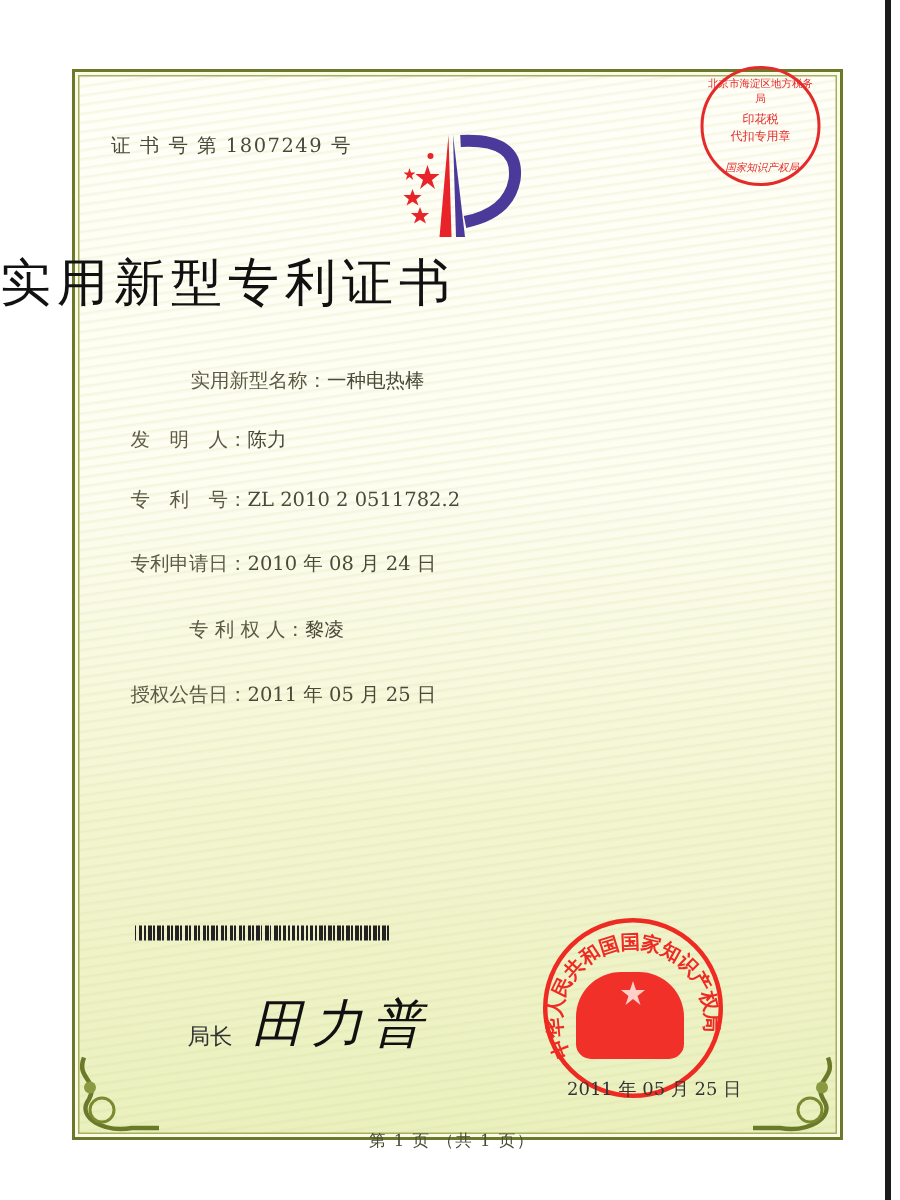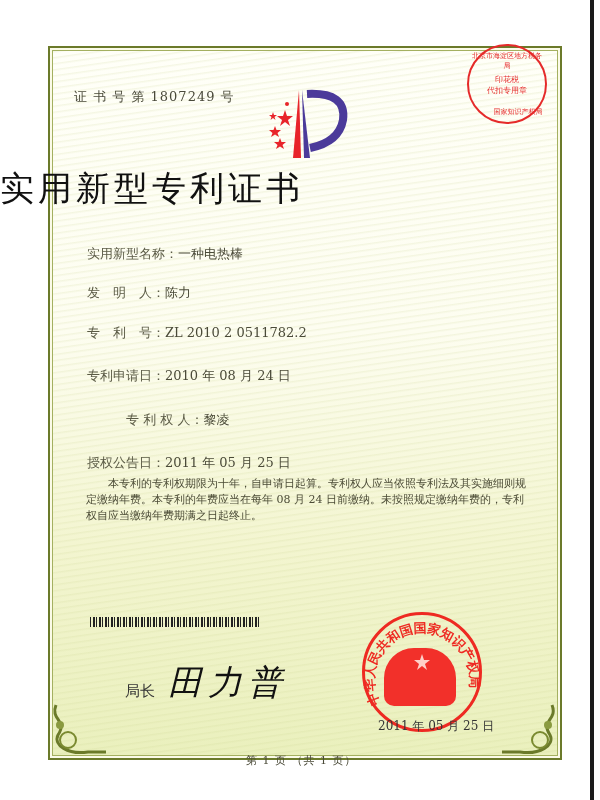--- a/index.html
+++ b/index.html
@@ -24,21 +24,21 @@
     position:absolute; left:74px; top:88px; font-size:13px; letter-spacing:1px; color:#4a4a3a;
   }
   .logo { position:absolute; left:255px; top:82px; width:120px; height:80px; }
   .stamp-top {
     position:absolute; left:467px; top:44px; width:80px; height:80px;
     border:2px solid #e52a2a; border-radius:50%; color:#e52a2a;
     font-size:8px; text-align:center; box-sizing:border-box;
   }
   .stamp-top .inner { position:absolute; top:28px; left:0; width:100%; line-height:11px; }
   .stamp-top .ring-text { position:absolute; top:5px; left:0; width:100%; font-size:7px; letter-spacing:0; }
-  .stamp-top .ring-text-b { position:absolute; bottom:5px; left:11px; width:100%; font-size:7px; }
+  .stamp-top .ring-text-b { position:absolute; bottom:5px; left:1px; width:100%; font-size:7px;font-style:italic; }
   .title {
     position:absolute; left:0; width:492px; top:166px; text-align:left;
     font-family:Liberation Serif, serif;
     font-size:34px; letter-spacing:4px; color:#111;
   }
   .field { position:absolute; left:87px; font-size:13px; color:#5a5a45; }
   .field .lbl { display:inline-block; }
   .field .val { display:inline-block; color:#4a4a38; }
   .body-text {
     position:absolute; left:86px; top:476px; width:440px;
@@ -113,41 +113,40 @@
   <div class="ring-text">北京市海淀区地方税务局</div>
   <div class="inner">
     <div>印花税</div>
     <div>代扣专用章</div>
   </div>
   <div class="ring-text-b">国家知识产权局</div>
 </div>
 
 <div class="title">实用新型专利证书</div>
 
-<div class="field" style="top:245px;">
+<div class="field" style="top:245px;margin-left:40px;">
   <span class="lbl">实用新型名称：</span><span class="val">一种电热棒</span>
 </div>
 <div class="field" style="top:284px;">
   <span class="lbl">发　明　人：</span><span class="val">陈力</span>
 </div>
 <div class="field" style="top:324px;">
   <span class="lbl">专　利　号：</span><span class="val">ZL 2010 2 0511782.2</span>
 </div>
 <div class="field" style="top:367px;">
   <span class="lbl">专利申请日：</span><span class="val">2010 年 08 月 24 日</span>
 </div>
 <div class="field" style="top:411px;margin-left:39px;">
   <span class="lbl">专 利 权 人：</span><span class="val">黎凌</span>
 </div>
 <div class="field" style="top:454px;">
   <span class="lbl">授权公告日：</span><span class="val">2011 年 05 月 25 日</span>
 </div>
 
 <div class="body-text">
-  <p>本专利的专利权期限为十年，自申请日起算。专利权人应当依照专利法及其实施细则规定缴纳年费。本专利的年费应当在每年 08 月 24 日前缴纳。未按照规定缴纳年费的，专利权自应当缴纳年费期满之日起终止。</p>
 </div>
 
 <div class="barcode"></div>
 
 <div class="director-label">局长</div>
 <div class="signature">田力普</div>
 
 <div class="seal"></div>
 <div class="seal-emblem"></div>
 <svg class="seal-ring" viewBox="0 0 120 120">

